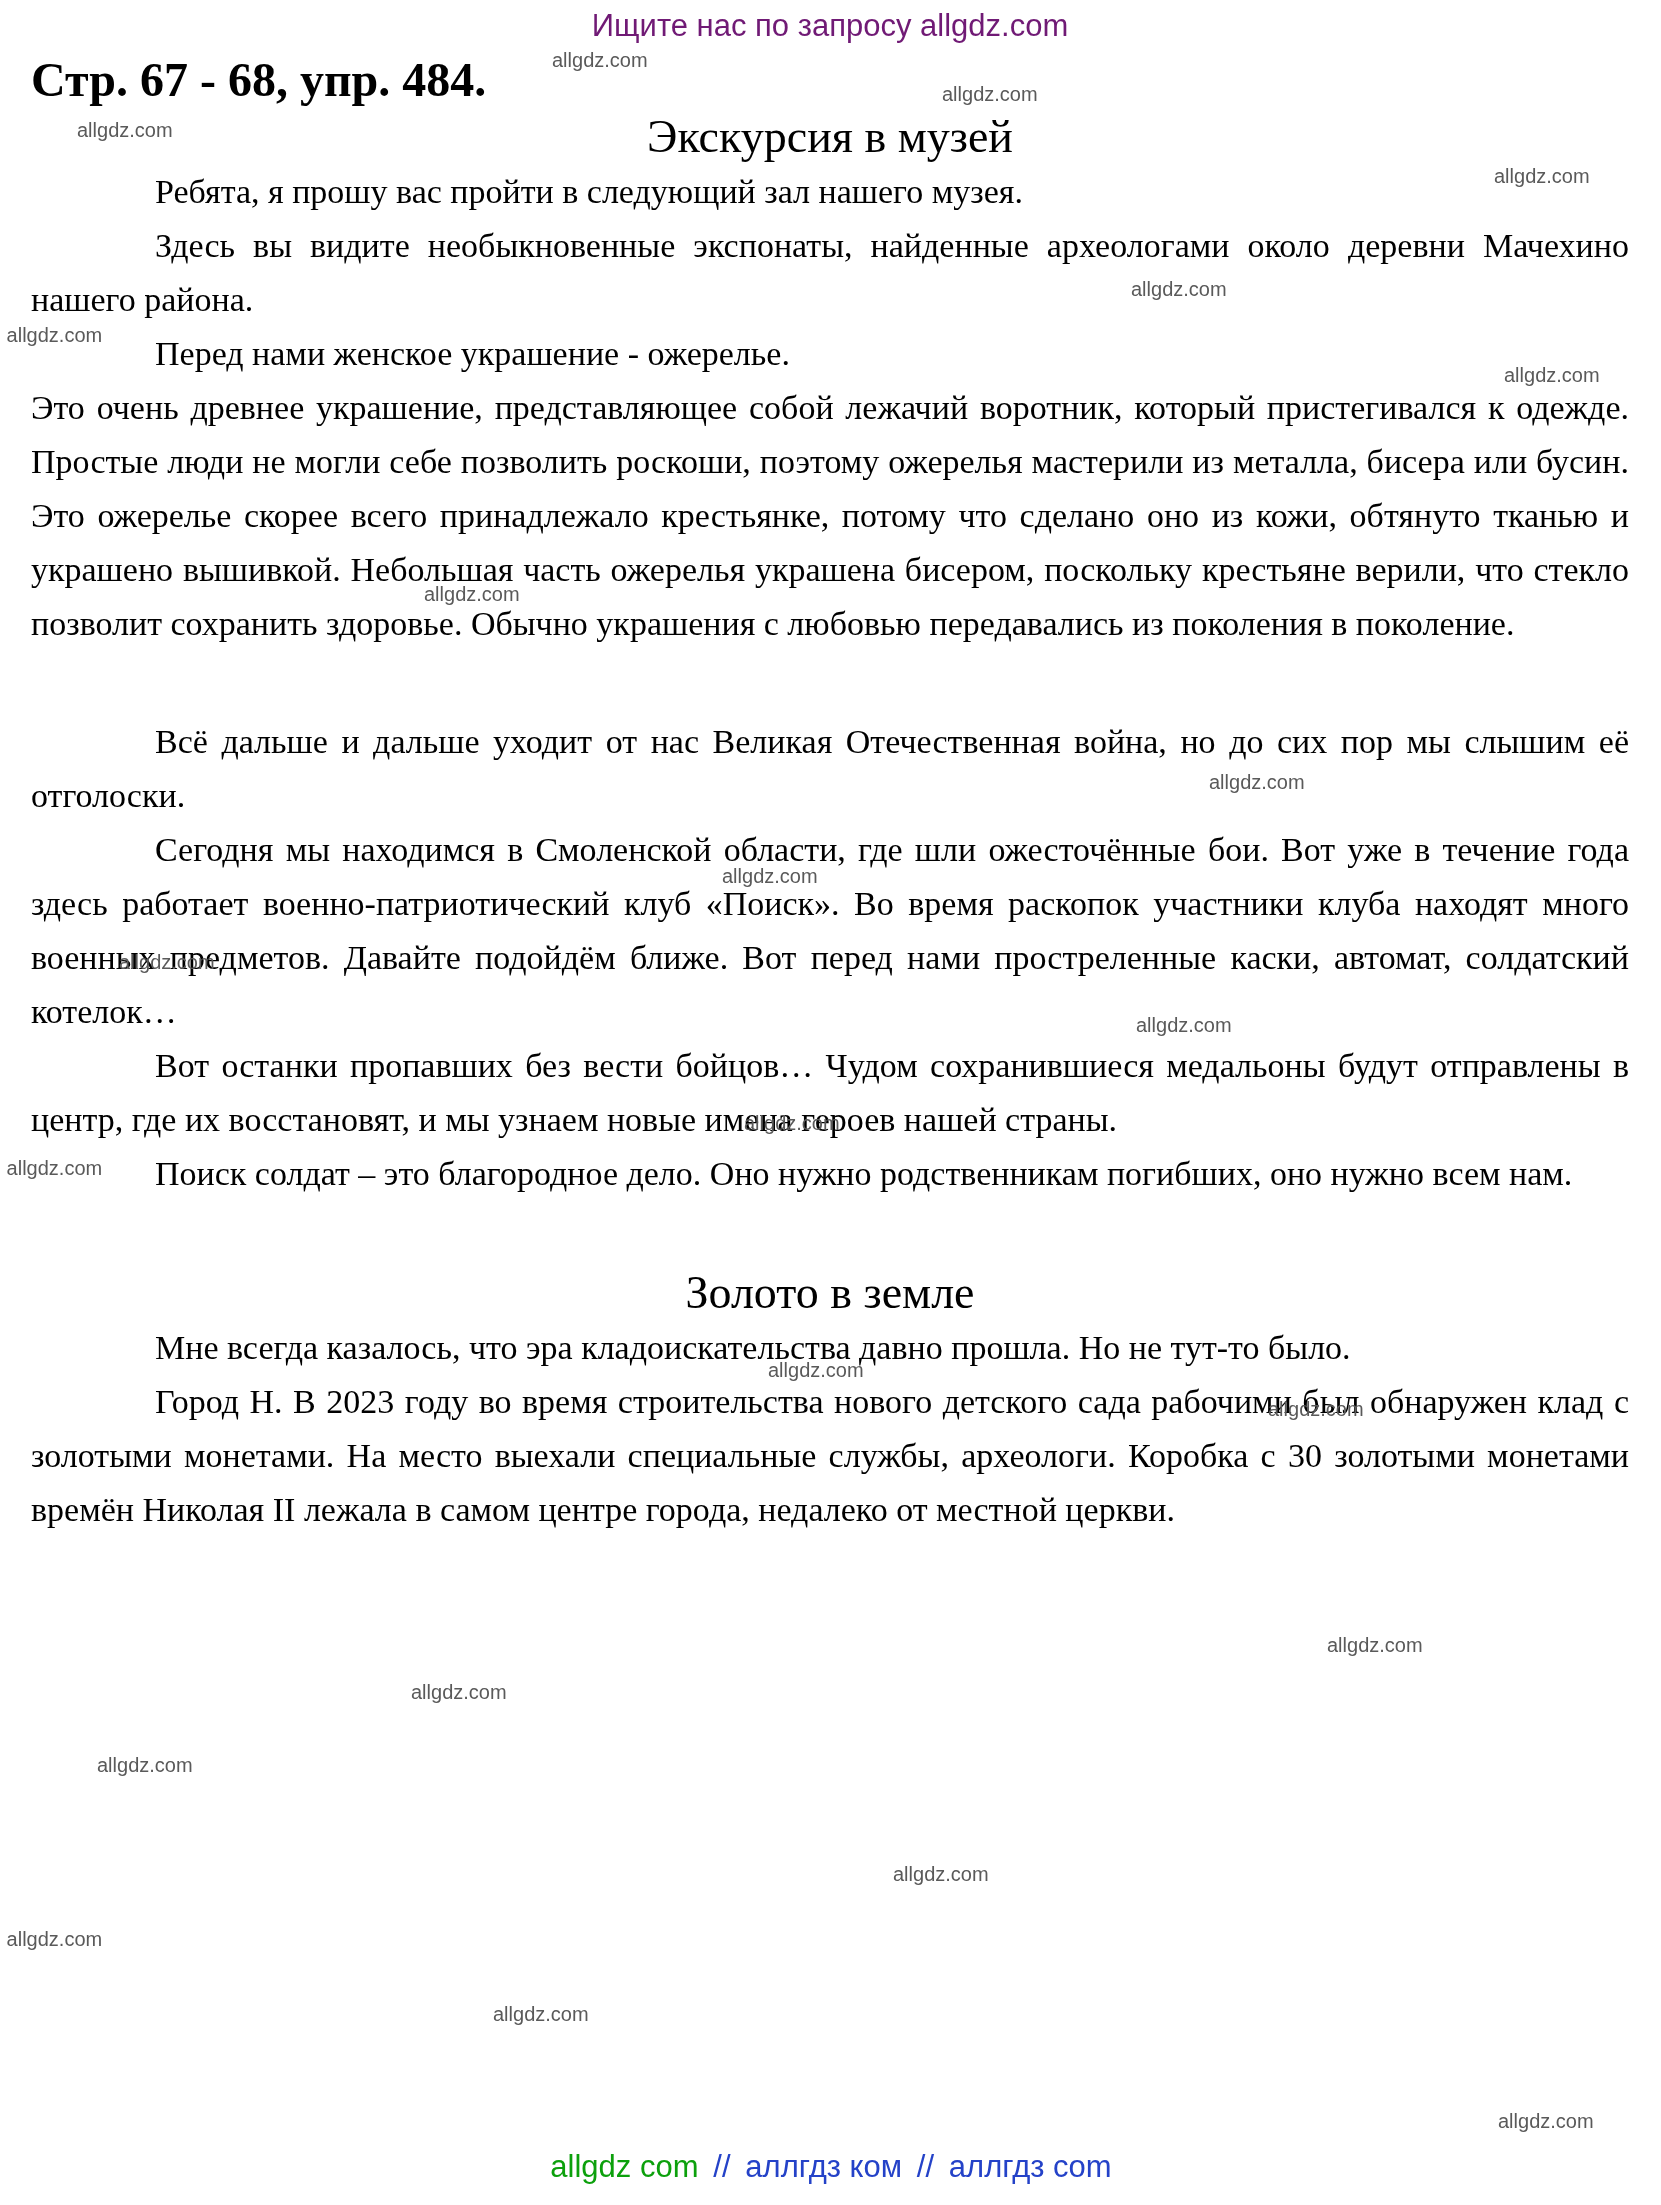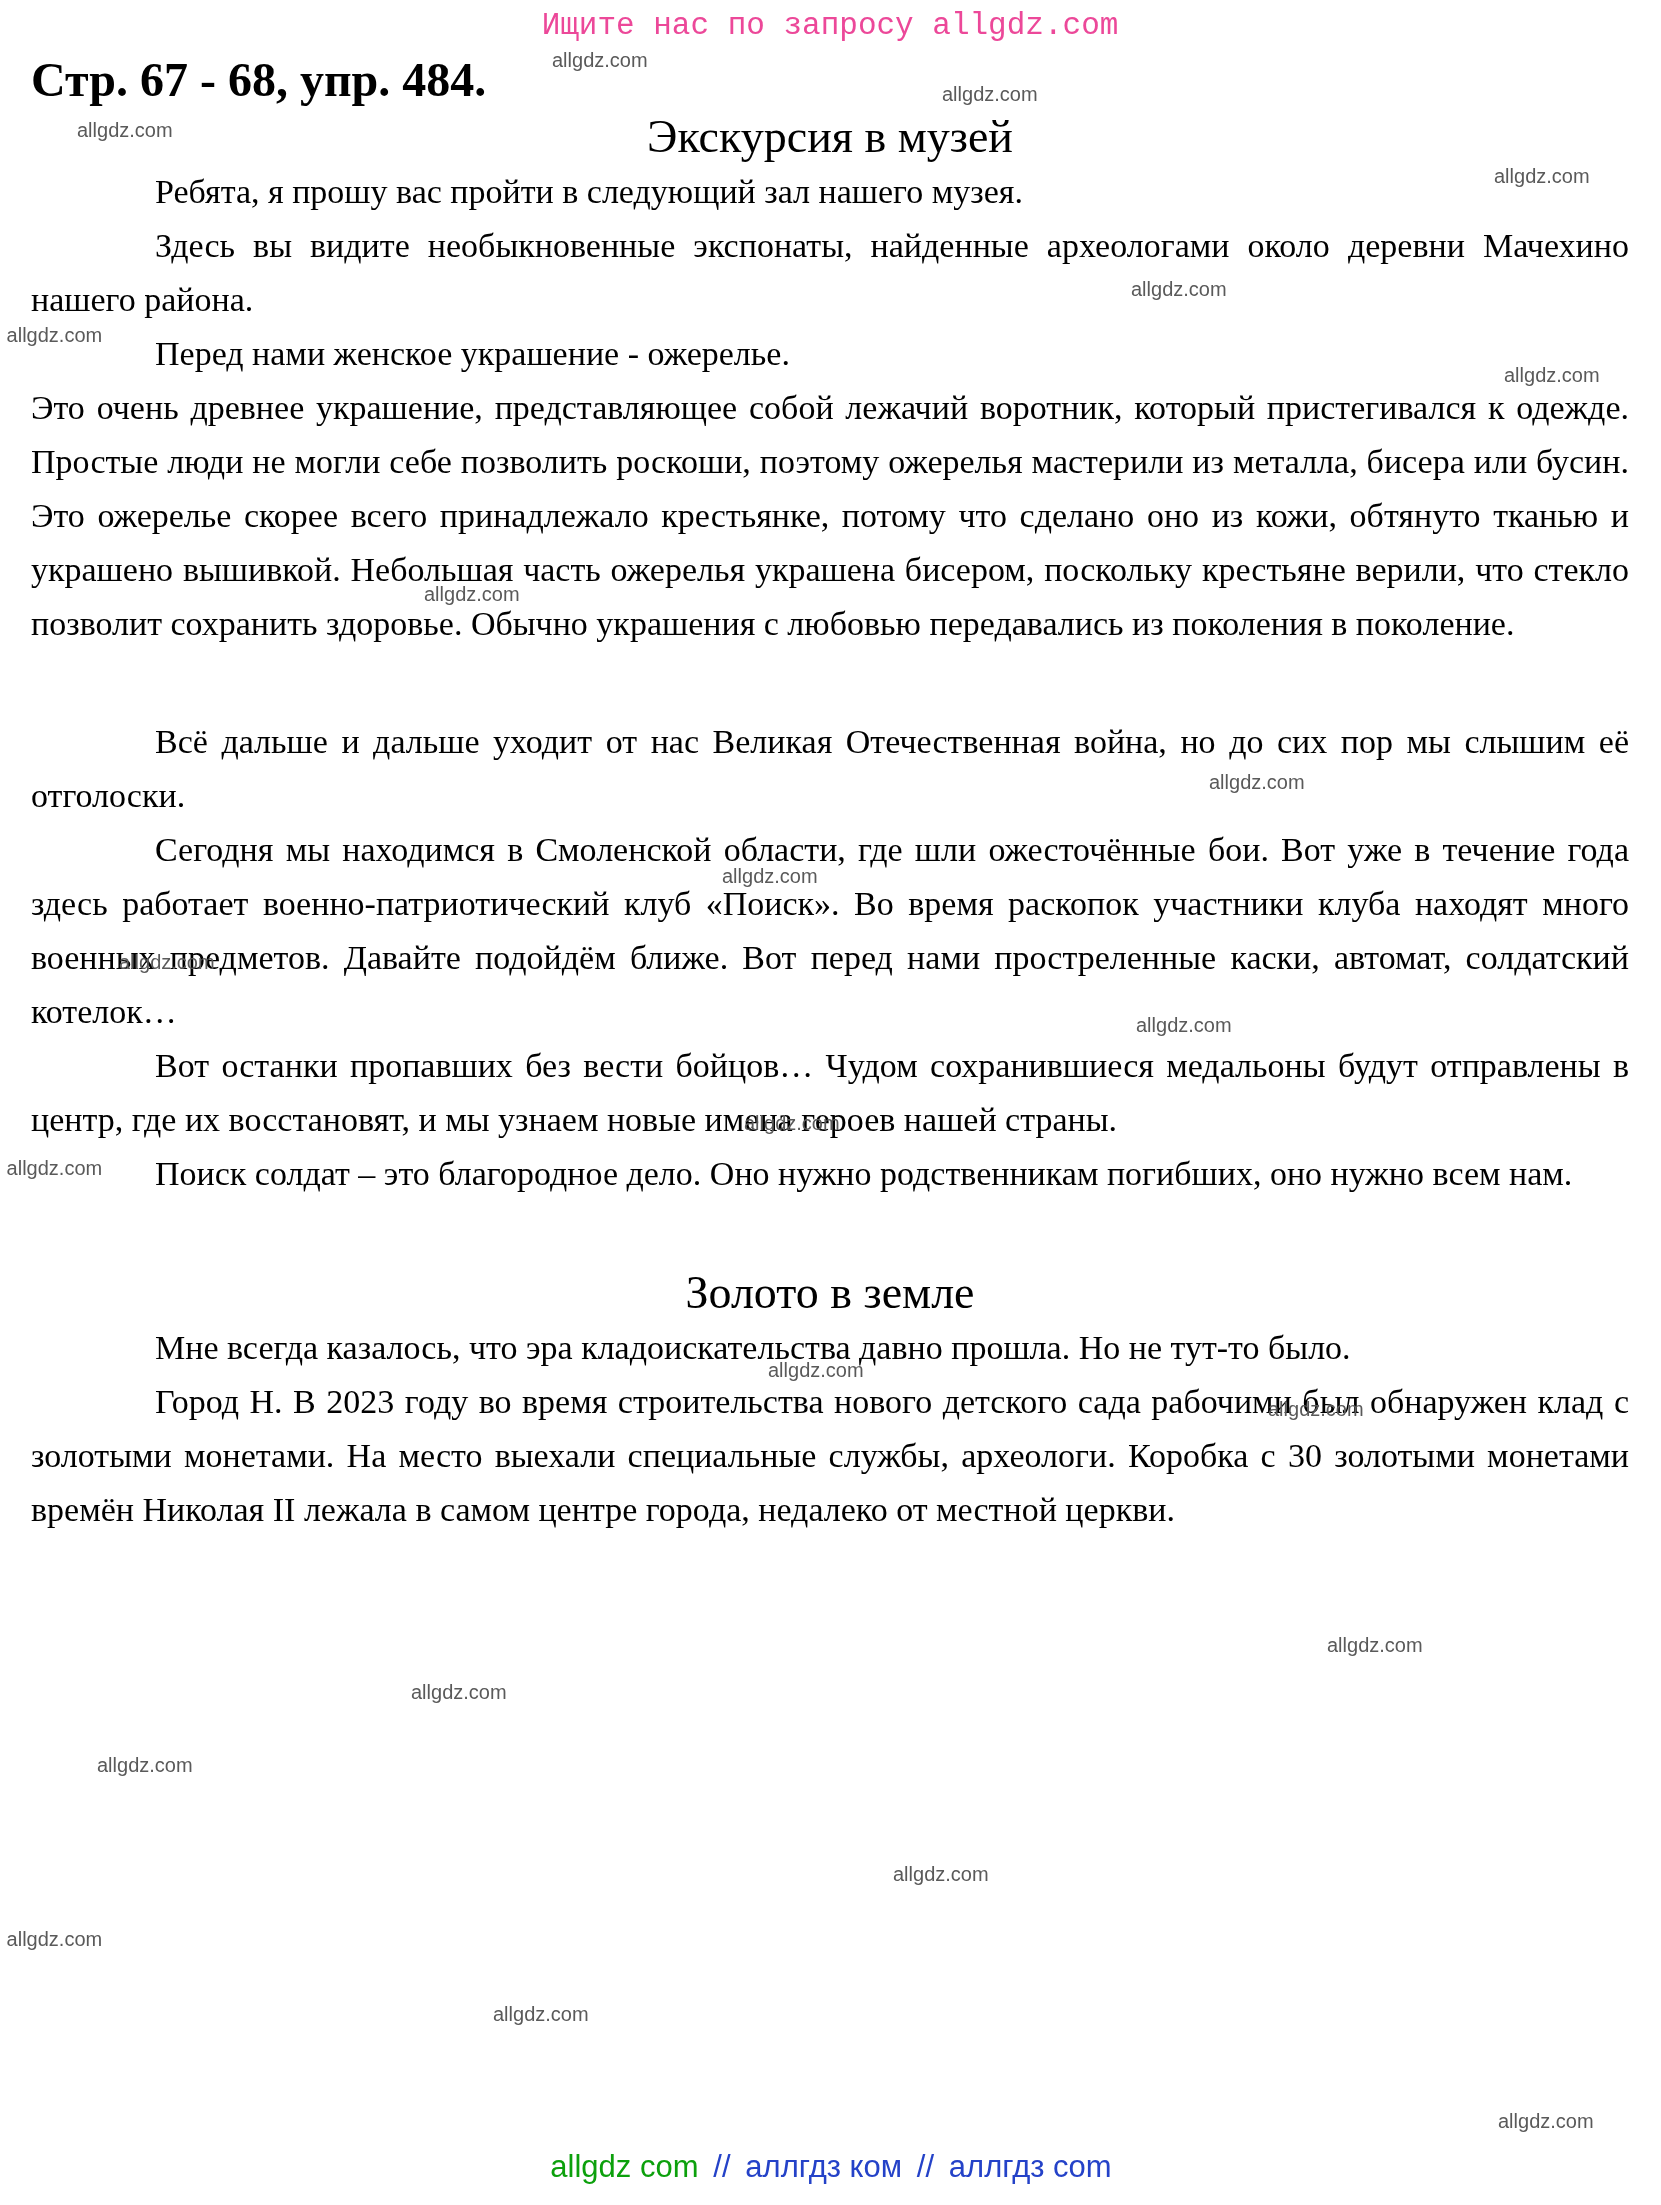--- a/index.html
+++ b/index.html
@@ -9,24 +9,24 @@
     width: 1662px;
     height: 2205px;
     background: #ffffff;
     overflow: hidden;
     font-family: "Liberation Serif", serif;
     color: #000000;
     padding: 6.6px 33px 0 31px;
   }
   .promo {
     text-align: center;
-    font-family: Liberation Mono, monospace;
+    font-family: Liberation Sans, sans-serif;
     font-size: 31px;
     line-height: 38px;
-    color: #ec4899;
+    color: #701a75;
   }
   .doc-header {
     font-size: 48px;
     line-height: 58px;
     font-weight: 700;
     margin-top: 6.6px;
   }
   .doc-body section + section { margin-top: 64px; }
   .section-title {
     font-size: 46px;

